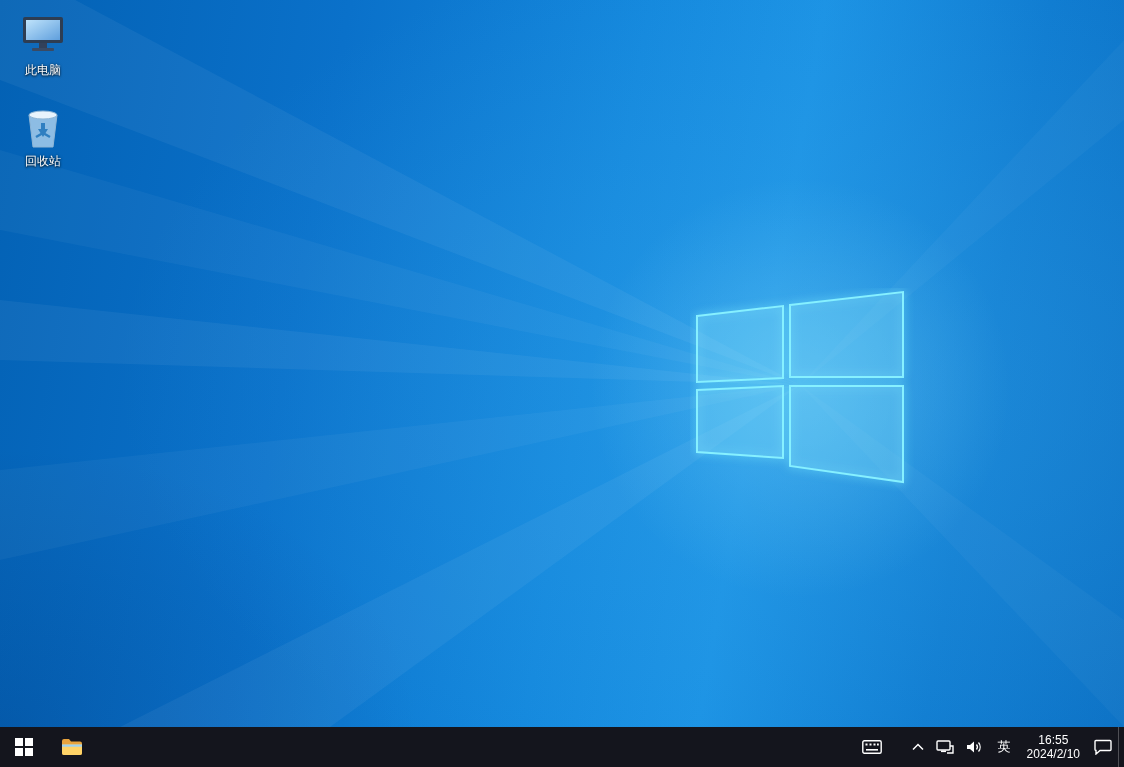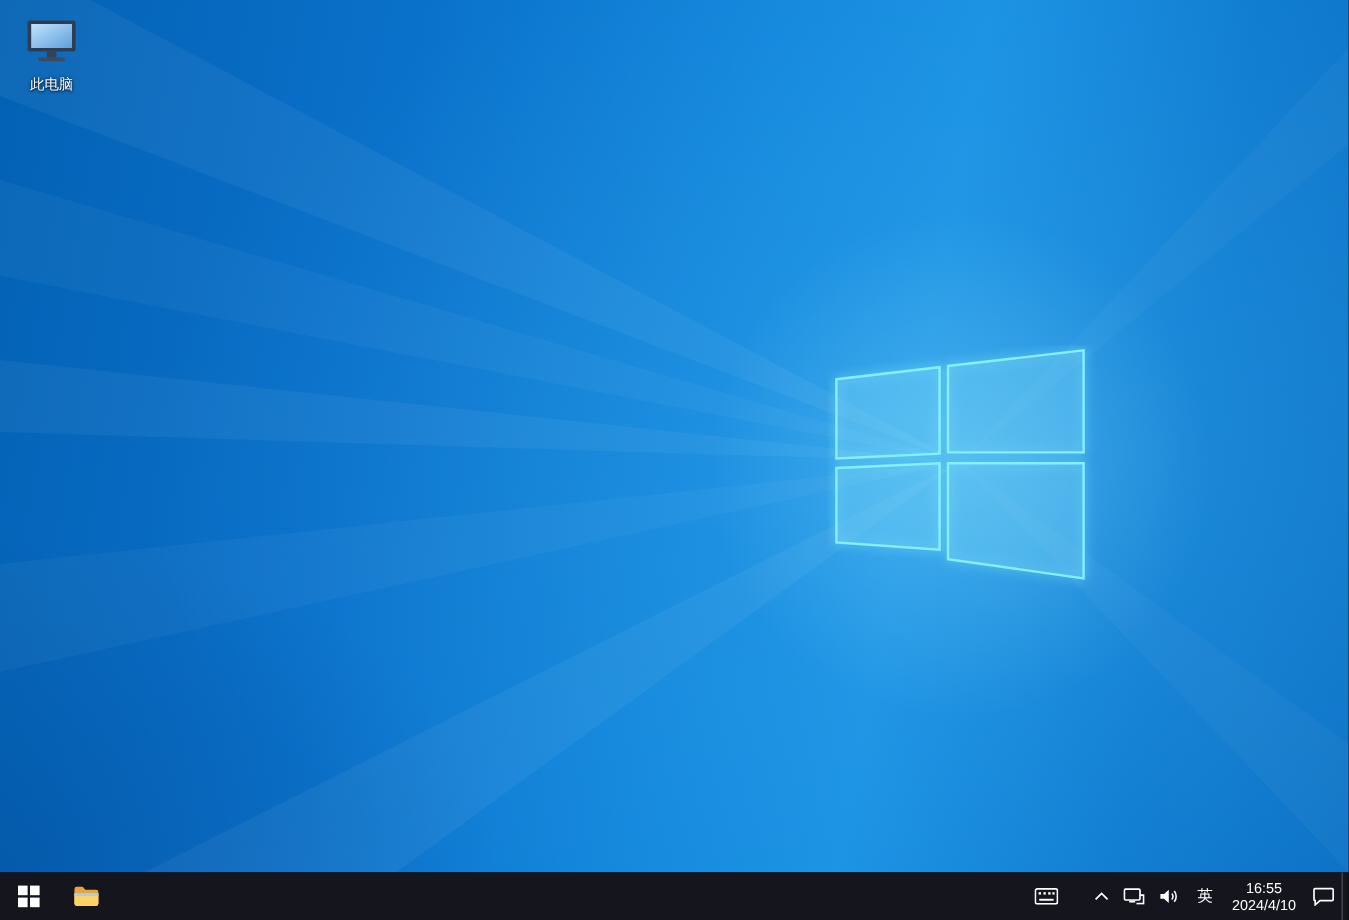--- a/index.html
+++ b/index.html
@@ -106,20 +106,29 @@
           </linearGradient>
         </defs>
         <rect x="4" y="5" width="40" height="26" rx="2" fill="#2e3d52"></rect>
         <rect x="7" y="8" width="34" height="20" fill="url(#scr)"></rect>
         <rect x="20" y="31" width="8" height="5" fill="#32415a"></rect>
         <rect x="13" y="36" width="22" height="3" rx="1" fill="#3a4a63"></rect>
       </svg>
       <span class="label">此电脑</span>
     </div>
 
+    <div class="icon-item" id="icon-recycle">
+      <svg class="glyph" viewBox="0 0 48 48">
+        <path d="M10 12 L38 12 L34 44 L14 44 Z" fill="rgba(215,236,252,0.65)" stroke="#8fb6d6" stroke-width="1"></path>
+        <ellipse cx="24" cy="12" rx="14" ry="4" fill="#e8f4fd" stroke="#8fb6d6" stroke-width="1"></ellipse>
+        <path d="M24 20 l-5 8 h3 v6 h4 v-6 h3 Z" fill="#2f7fc1" transform="rotate(180 24 27)"></path>
+        <path d="M17 34 l7 -4 M31 34 l-7 -4" stroke="#2f7fc1" stroke-width="2.5" fill="none"></path>
+      </svg>
+      <span class="label">回收站</span>
+    </div>
 
   </div>
 
   <div class="taskbar">
     <div class="tb-left">
       <div class="tb-btn">
         <div class="start-grid">
           <span></span>
             <span></span>
             <span></span>
@@ -171,21 +180,21 @@
           <polygon points="1,5 4,5 8,1.5 8,12.5 4,9 1,9" fill="#ffffff"></polygon>
           <path d="M10.5 4.5 a4 4 0 0 1 0 5" fill="none" stroke="#ffffff" stroke-width="1.3"></path>
           <path d="M12.5 2.5 a7 7 0 0 1 0 9" fill="none" stroke="#ffffff" stroke-width="1.3"></path>
         </svg>
       </div>
 
       <div class="tray-item ime">英</div>
 
       <div class="tray-item clock">
         <span>16:55</span>
-        <span>2024/4/10</span>
+        <span>2024/2/10</span>
       </div>
 
       <div class="tray-item">
         <svg width="18" height="16" viewBox="0 0 18 16">
           <path d="M2 1.5 h14 a1 1 0 0 1 1 1 v8 a1 1 0 0 1-1 1 H6 l-4 3.5 v-3.5 H2 a1 1 0 0 1-1-1 v-8 a1 1 0 0 1 1-1 Z" fill="none" stroke="#ffffff" stroke-width="1.4"></path>
         </svg>
       </div>
 
       <div class="show-desktop"></div>
     </div>

